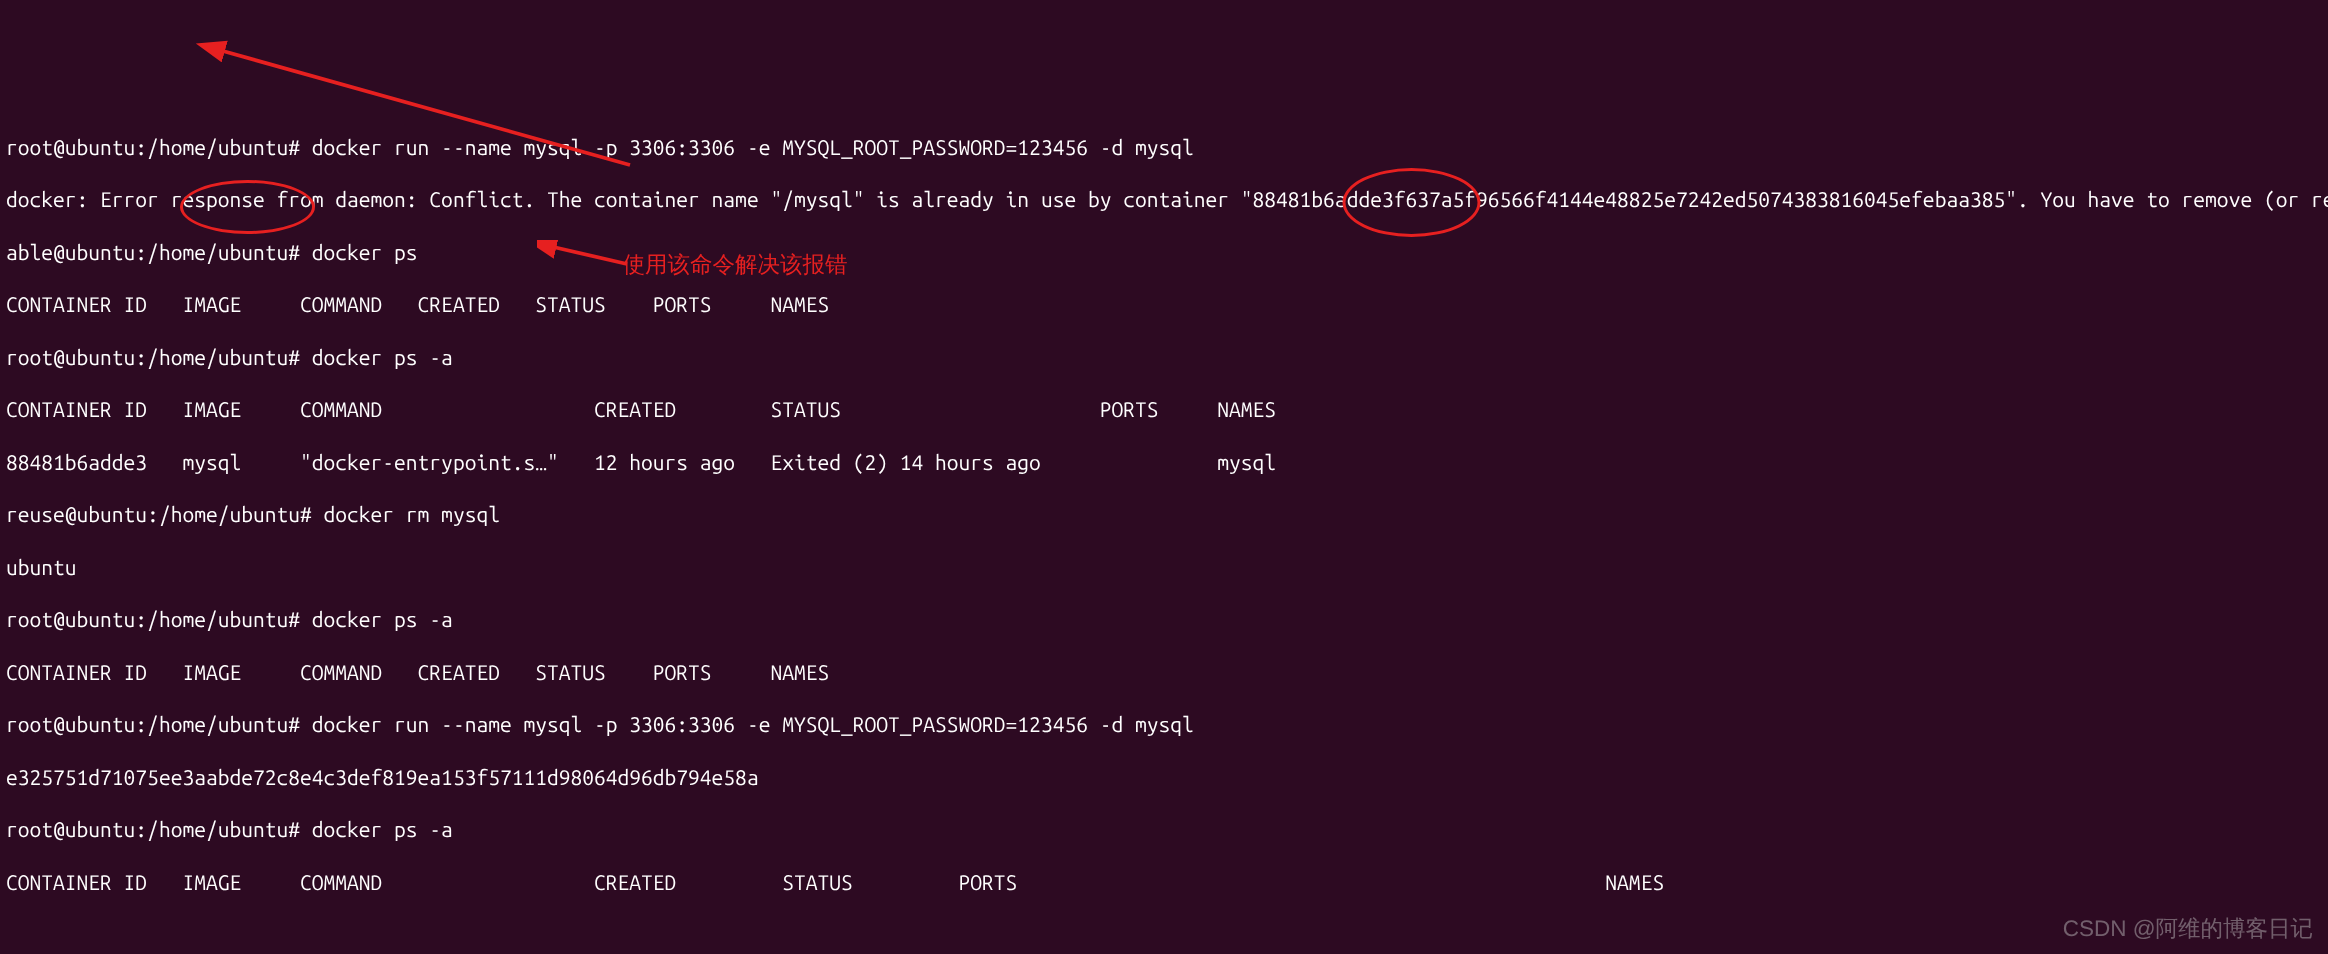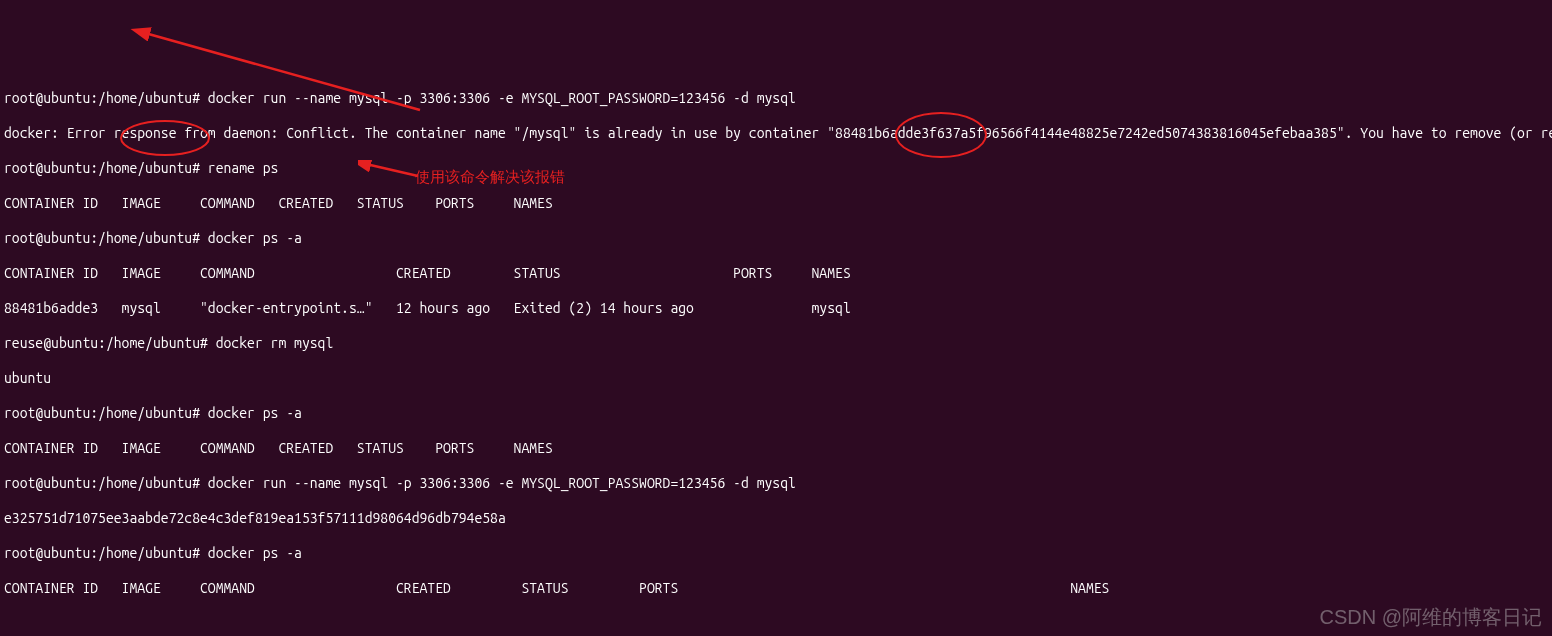--- a/index.html
+++ b/index.html
@@ -35,32 +35,32 @@
   }
   .red-arrow {
     position: absolute;
   }
   .watermark {
     position: absolute;
     right: 10px;
     bottom: 6px;
     color: rgba(200,200,200,0.45);
     font-family: sans-serif;
-    font-size: 20px;
+    font-size: 15px;
   }
 </style>
 </head>
 <body>
 
 
 
 <div>
 <span class="line">root@ubuntu:/home/ubuntu# docker run --name mysql -p 3306:3306 -e MYSQL_ROOT_PASSWORD=123456 -d mysql</span>
 <span class="line">docker: Error response from daemon: Conflict. The container name "/mysql" is already in use by container "88481b6adde3f637a5f96566f4144e48825e7242ed5074383816045efebaa385". You have to remove (or rename) that container to be able to reuse that name.</span>
-<span class="line">root@ubuntu:/home/ubuntu# rename ps</span>
+<span class="line">able@ubuntu:/home/ubuntu# docker ps</span>
 <span class="line">CONTAINER ID   IMAGE     COMMAND   CREATED   STATUS    PORTS     NAMES</span>
 <span class="line">root@ubuntu:/home/ubuntu# docker ps -a</span>
 <span class="line">CONTAINER ID   IMAGE     COMMAND                  CREATED        STATUS                      PORTS     NAMES</span>
 <span class="line">88481b6adde3   mysql     "docker-entrypoint.s…"   12 hours ago   Exited (2) 14 hours ago               mysql</span>
 <span class="line">reuse@ubuntu:/home/ubuntu# docker rm mysql</span>
 <span class="line">ubuntu</span>
 <span class="line">root@ubuntu:/home/ubuntu# docker ps -a</span>
 <span class="line">CONTAINER ID   IMAGE     COMMAND   CREATED   STATUS    PORTS     NAMES</span>
 <span class="line">root@ubuntu:/home/ubuntu# docker run --name mysql -p 3306:3306 -e MYSQL_ROOT_PASSWORD=123456 -d mysql</span>
 <span class="line">e325751d71075ee3aabde72c8e4c3def819ea153f57111d98064d96db794e58a</span>

